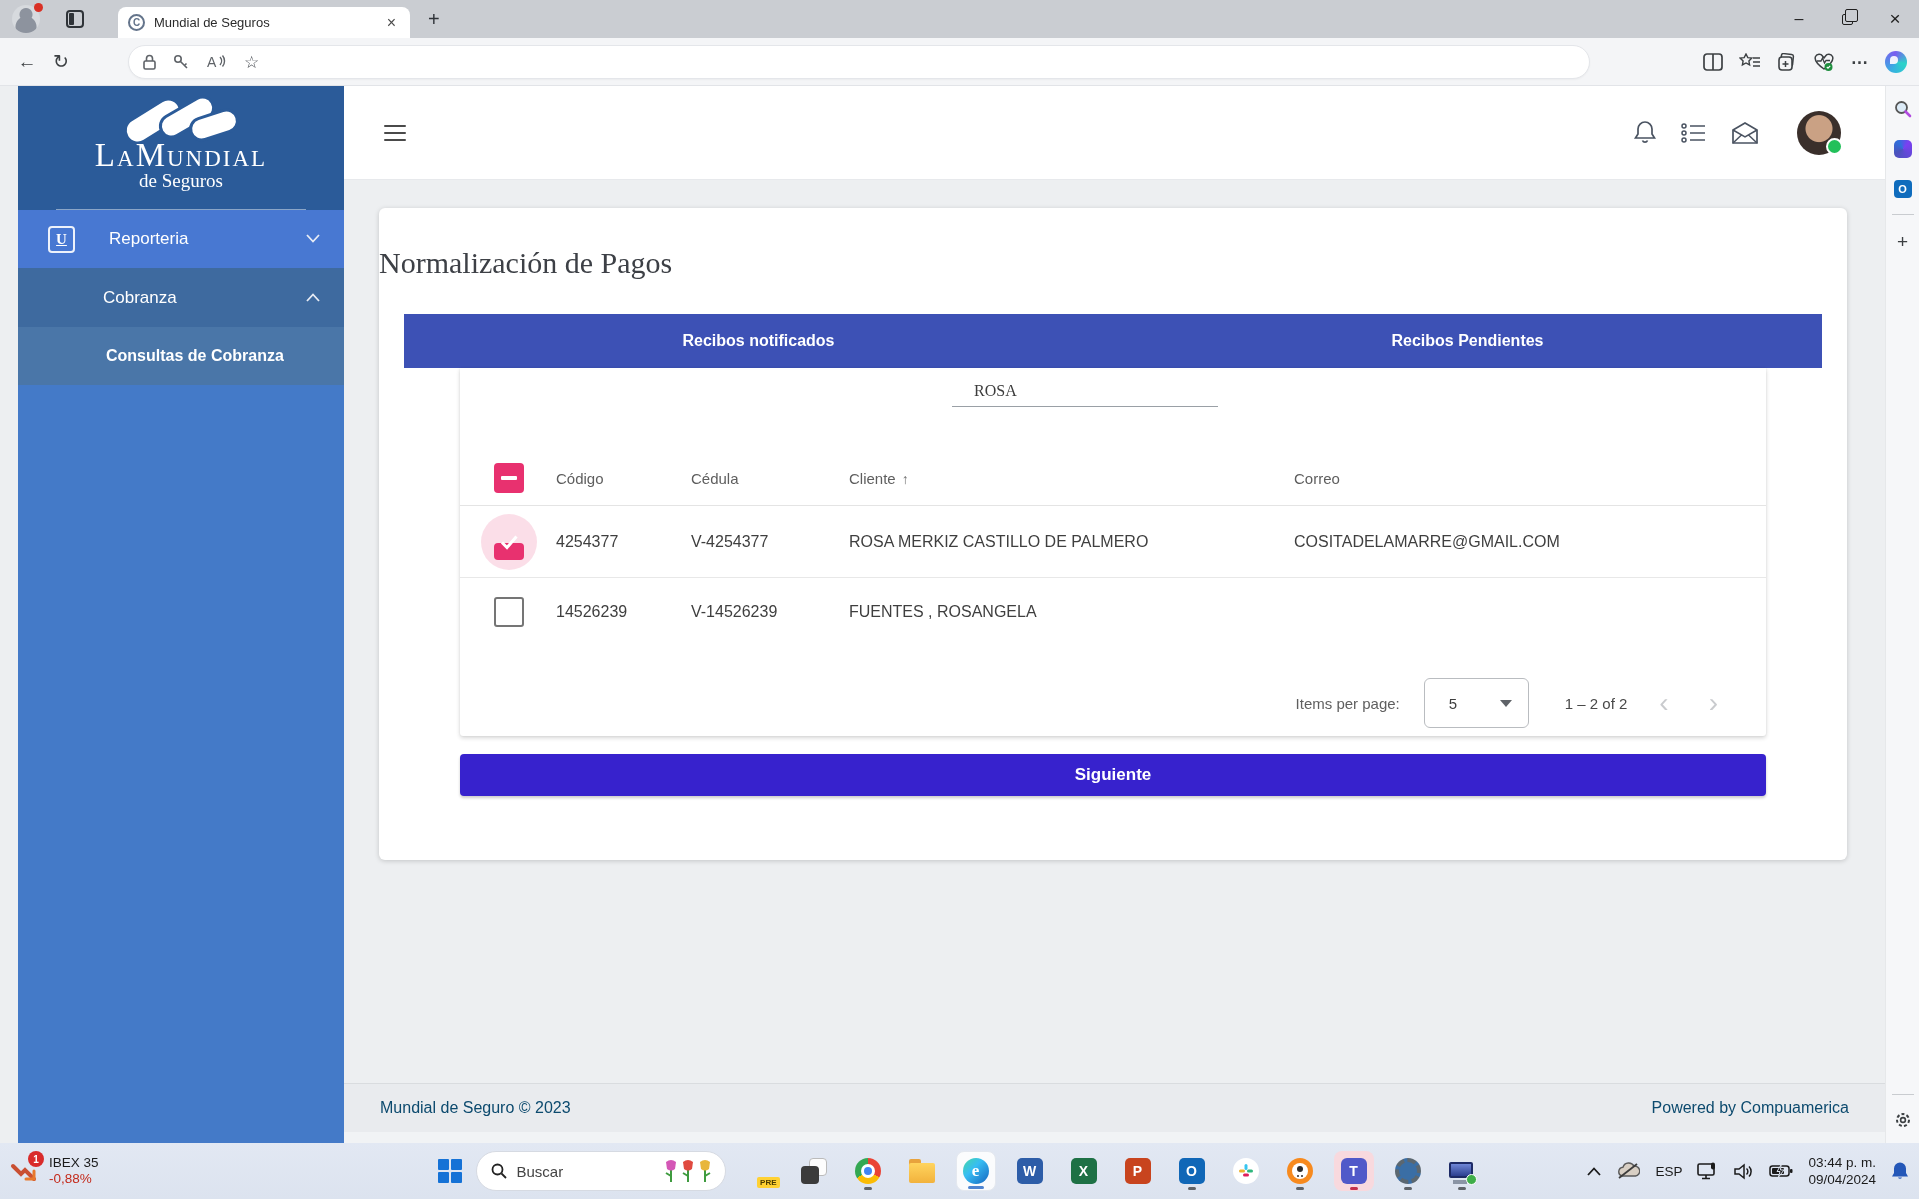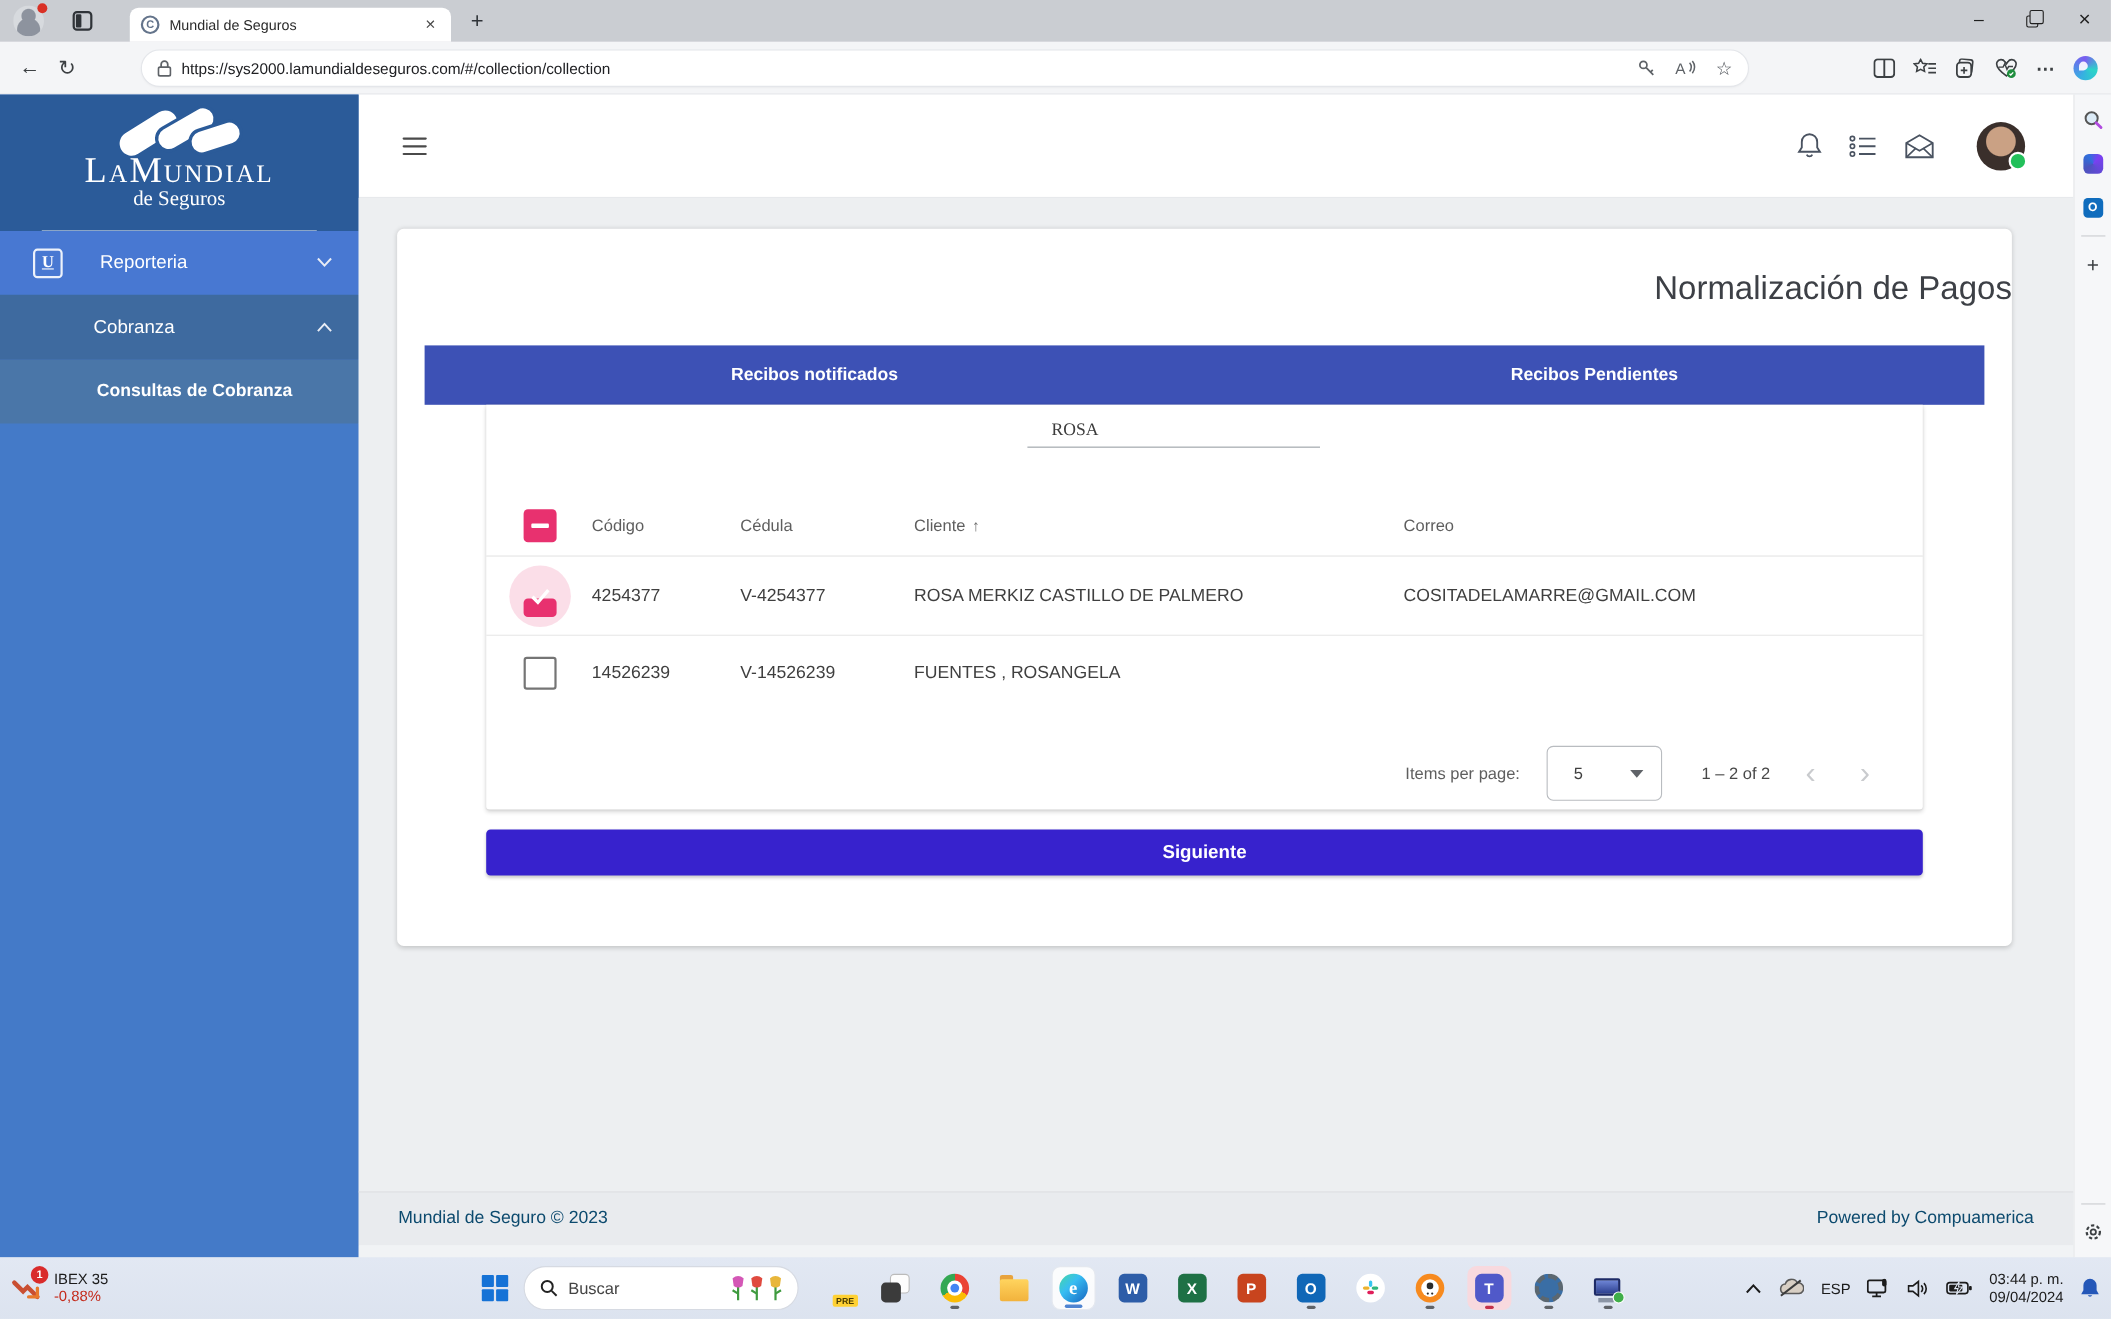--- a/index.html
+++ b/index.html
@@ -35,21 +35,21 @@
   .url-text { font-size:14px; color:#202124; margin-left:9px; flex:1; white-space:nowrap; overflow:hidden; }
   .addr-ico { margin-left:16px; display:flex; align-items:center; }
   .star-glyph { font-size:17px; color:#4a4e54; }
   .tb-right { position:absolute; right:0; top:0; height:48px; display:flex; align-items:center; gap:16px; padding-right:12px; }
   .more-glyph { font-size:17px; color:#3c4043; letter-spacing:1px; font-weight:bold; }
   .copilot-orb { width:22px; height:22px; border-radius:50%;
     background:conic-gradient(from 210deg, #37aee2, #7b5cf0 40%, #2bd4c8 70%, #37aee2); position:relative; }
   .copilot-orb::after { content:""; position:absolute; inset:5px 9px 9px 5px; background:#fff; border-radius:50% 50% 50% 0; opacity:.9; }
 
   
-  .app { position:relative; height:1057px; display:flex; background:#edeff1; }
+  .app { position:relative; height:1057px; display:flex; background:#edeff1;margin-left:18px; }
 
   
   .sidebar { width:326px; flex:none; background:#447AC8; color:#fff; display:flex; flex-direction:column; }
   .logo-block { height:124px; background:#2B5B99; position:relative; display:flex; flex-direction:column; align-items:center; justify-content:flex-start; }
   .logo-art { margin-top:6px; }
   .brand { font-family:"Liberation Serif", serif; font-variant:small-caps; font-size:33px; letter-spacing:2px; line-height:26px; margin-top:-4px; }
   .tagline { font-family:"Liberation Serif", serif; font-size:19px; margin-top:2px; }
   .logo-block::after { content:""; position:absolute; left:38px; right:38px; bottom:0; border-bottom:1px solid rgba(255,255,255,.45); }
   .nav-item { height:58px; display:flex; align-items:center; padding:0 22px; font-size:17px; position:relative; }
   .nav-rep { background:#4878D2; }
@@ -68,21 +68,21 @@
   .hdr-right { margin-left:auto; display:flex; align-items:center; gap:24px; }
   .avatar { width:44px; height:44px; border-radius:50%; position:relative; margin-left:14px;
     background:radial-gradient(circle at 50% 40%, #caa184 0 13px, #3a2f2b 14px); }
   .avatar::after { content:""; position:absolute; right:-2px; bottom:0; width:13px; height:13px; border-radius:50%;
     background:#22c05a; border:2px solid #fff; }
 
   .content { flex:1; position:relative; background:#edeff1; overflow:hidden; }
 
   .card { position:absolute; left:35px; top:28px; width:1468px; height:652px; background:#fff; border-radius:6px;
     box-shadow:0 1px 5px rgba(0,0,0,.18); }
-  .page-title { text-align:right; margin-top:38px; font-size:30px; color:#3d4046; }
+  .page-title { text-align:left; margin-top:38px; font-size:30px; color:#3d4046;font-family:Liberation Serif, serif; }
   .tabbar { margin:34px 25px 0 25px; height:54px; background:var(--c-accent,#3D51B5); display:flex; }
   .tabbar .tab-half { flex:1; display:flex; align-items:center; justify-content:center; color:#fff; font-weight:bold; font-size:16px; }
 
   .inner-card { margin:0 81px; height:368px; background:#fff; box-shadow:0 2px 4px rgba(0,0,0,.16), 0 0 2px rgba(0,0,0,.08);
     border-radius:0 0 3px 3px; position:relative; }
   .search-field { position:absolute; left:492px; top:6px; width:266px; border-bottom:1px solid #9aa0a6; padding:8px 0 6px 22px;
     font-size:16px; color:#3c3c3c;font-family:Liberation Serif, serif; }
 
   .trow { display:flex; align-items:center; }
   .t-head { position:absolute; left:0; right:0; top:83px; height:55px; border-bottom:1px solid #e4e4e4; font-size:15px; color:#5e5e5e; font-weight:500; }
@@ -206,21 +206,20 @@
   </div>
 
   <div class="toolbar">
     <div class="nav-glyph back">←</div>
     <div class="nav-glyph">↻</div>
     <div class="addressbar">
       <svg width="13" height="16" viewBox="0 0 13 16">
         <rect x="1" y="7" width="11" height="8" rx="1.5" fill="none" stroke="#5f6368" stroke-width="1.6"></rect>
         <path d="M3.5 7 V4.5 a3 3 0 0 1 6 0 V7" fill="none" stroke="#5f6368" stroke-width="1.6"></path>
       </svg>
-      <span class="url-text">https://sys2000.lamundialdeseguros.com/#/collection/collection</span>
       <span class="addr-ico">
         <svg width="18" height="18" viewBox="0 0 18 18">
             <circle cx="6" cy="6" r="3.2" fill="none" stroke="#5f6368" stroke-width="1.6"></circle>
             <path d="M8.5 8.5 L15 15 M12.5 12.5 L14.5 10.5" fill="none" stroke="#5f6368" stroke-width="1.6"></path>
           </svg>
       </span>
       <span class="addr-ico">
         <svg width="22" height="18" viewBox="0 0 22 18">
             <text x="1" y="14" font-size="14" fill="#5f6368" font-family="Liberation Sans">A</text>
             <path d="M14 4 a6 6 0 0 1 0 8 M16.5 2.5 a8.5 8.5 0 0 1 0 11" fill="none" stroke="#5f6368" stroke-width="1.4"></path>

